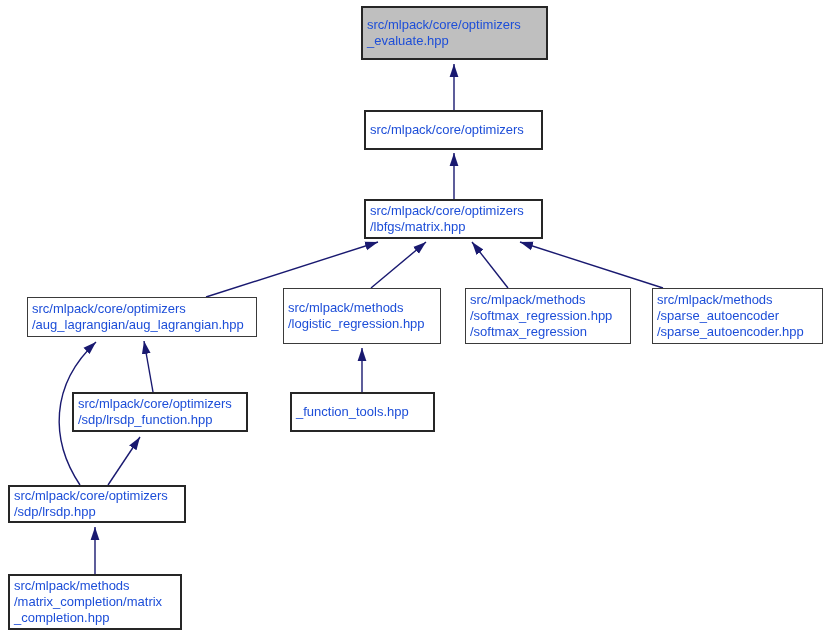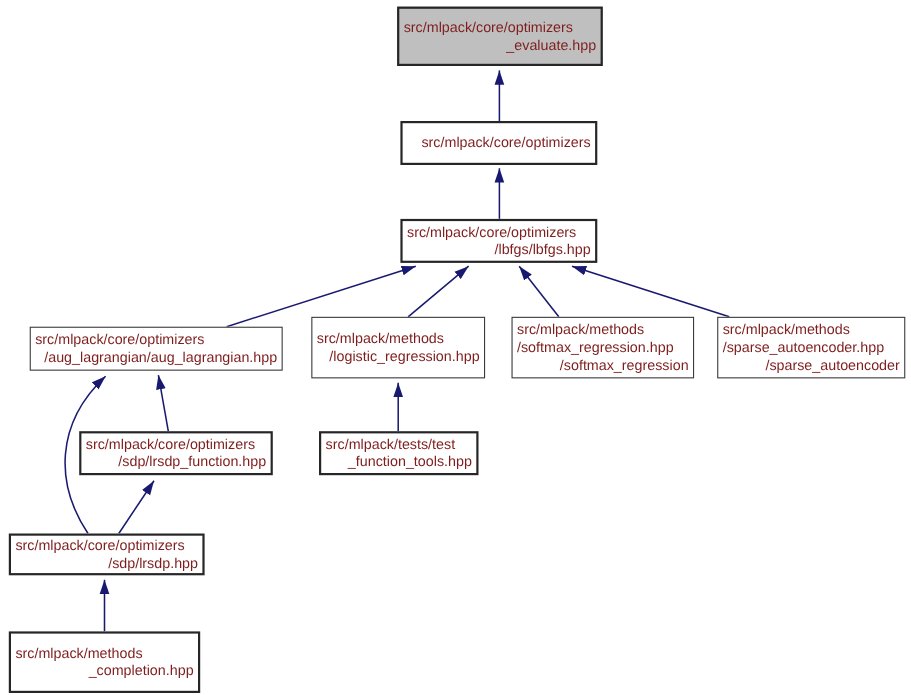--- a/index.html
+++ b/index.html
@@ -19,36 +19,36 @@
   .node {
     position: absolute;
     box-sizing: border-box;
     background: #ffffff;
     border: 1px solid #3a3a3a;
     display: flex;
     flex-direction: column;
     justify-content: center;
     font-size: 13px;
     line-height: 16px;
-    color: #7f1d1d;
+    color: #1d4ed8;
     padding: 2px 4px;
   }
   .node.thick {
     border-width: 2px;
     border-color: #262626;
   }
   .node.gray {
     background: #bfbfbf;
   }
   .node .line {
     white-space: nowrap;
     text-align: left;
   }
   .node .line:last-child {
-    text-align: right;
+    text-align: left;
   }
 </style>
 </head>
 <body>
 
 <div id="canvas">
 
   <svg id="edges" viewBox="0 0 828 632" xmlns="http://www.w3.org/2000/svg">
     <defs>
       <marker id="arrow" viewBox="0 0 14 10" refX="13" refY="5" markerWidth="14" markerHeight="10" markerUnits="userSpaceOnUse" orient="auto">
@@ -74,58 +74,58 @@
     <div class="line">src/mlpack/core/optimizers</div>
     <div class="line">_evaluate.hpp</div>
   </div>
 
   <div class="node thick" style="left:364px; top:110px; width:179px; height:40px;">
     <div class="line">src/mlpack/core/optimizers</div>
   </div>
 
   <div class="node thick" style="left:364px; top:199px; width:179px; height:40px;">
     <div class="line">src/mlpack/core/optimizers</div>
-    <div class="line">/lbfgs/lbfgs.hpp</div>
+    <div class="line">/lbfgs/matrix.hpp</div>
   </div>
 
   <div class="node" style="left:27px; top:297px; width:230px; height:40px;">
     <div class="line">src/mlpack/core/optimizers</div>
     <div class="line">/aug_lagrangian/aug_lagrangian.hpp</div>
   </div>
 
   <div class="node" style="left:283px; top:288px; width:158px; height:56px;">
     <div class="line">src/mlpack/methods</div>
     <div class="line">/logistic_regression.hpp</div>
   </div>
 
   <div class="node" style="left:465px; top:288px; width:166px; height:56px;">
     <div class="line">src/mlpack/methods</div>
     <div class="line">/softmax_regression.hpp</div>
     <div class="line">/softmax_regression</div>
   </div>
 
   <div class="node" style="left:652px; top:288px; width:171px; height:56px;">
     <div class="line">src/mlpack/methods</div>
+    <div class="line">/sparse_autoencoder</div>
     <div class="line">/sparse_autoencoder.hpp</div>
-    <div class="line">/sparse_autoencoder</div>
   </div>
 
   <div class="node thick" style="left:72px; top:392px; width:176px; height:40px;">
     <div class="line">src/mlpack/core/optimizers</div>
     <div class="line">/sdp/lrsdp_function.hpp</div>
   </div>
 
   <div class="node thick" style="left:290px; top:392px; width:145px; height:40px;">
-    <div class="line">src/mlpack/tests/test</div>
     <div class="line">_function_tools.hpp</div>
   </div>
 
   <div class="node thick" style="left:8px; top:485px; width:178px; height:38px;">
     <div class="line">src/mlpack/core/optimizers</div>
     <div class="line">/sdp/lrsdp.hpp</div>
   </div>
 
   <div class="node thick" style="left:8px; top:574px; width:174px; height:56px;">
     <div class="line">src/mlpack/methods</div>
+    <div class="line">/matrix_completion/matrix</div>
     <div class="line">_completion.hpp</div>
   </div>
 
 </div>
 
 </body></html>

